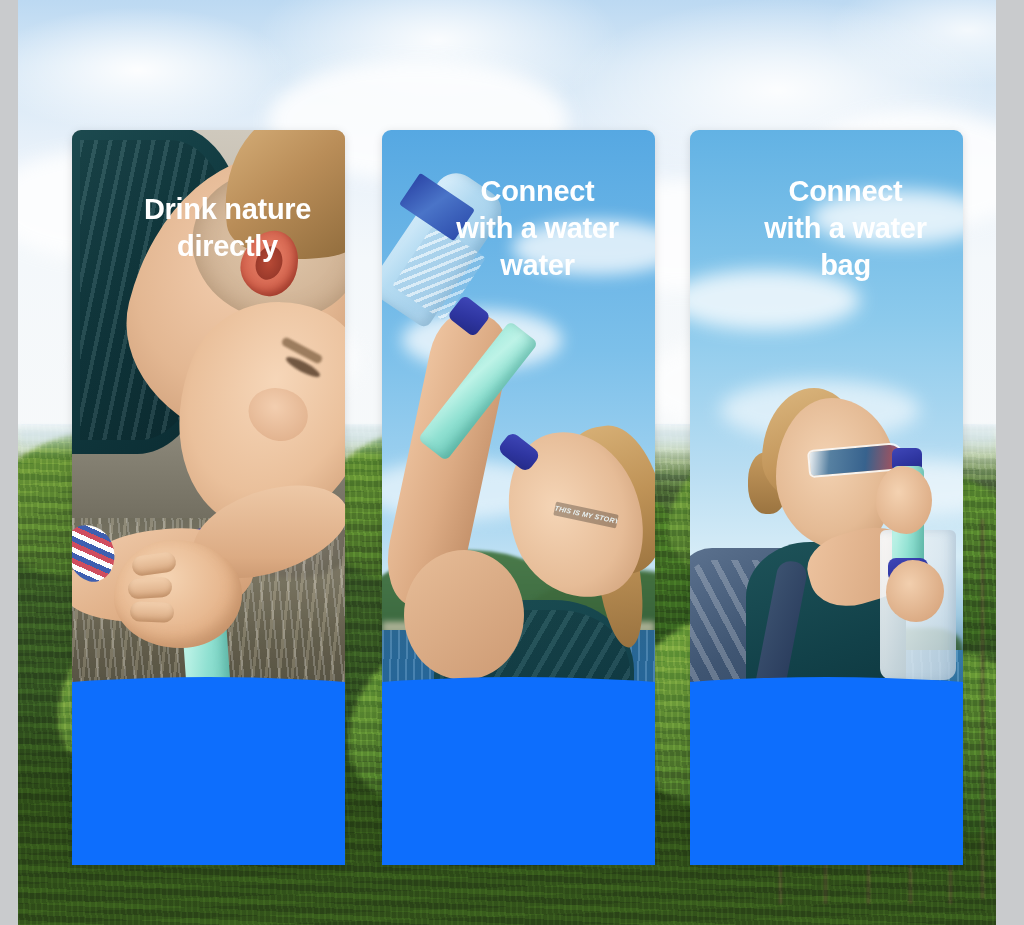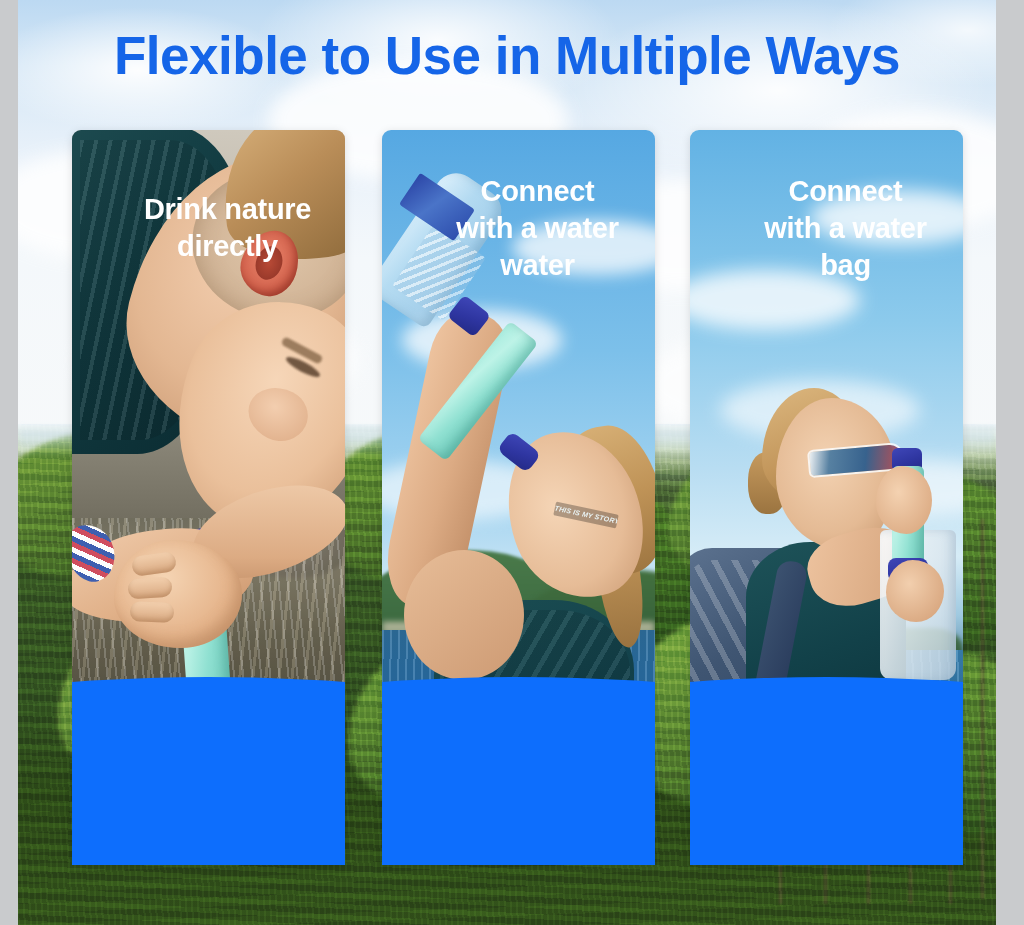--- a/index.html
+++ b/index.html
@@ -522,21 +522,20 @@
       <div class="trunk" style="left:805px; top:60px; height:420px;"></div>
       <div class="trunk" style="left:848px; top:90px; height:390px;"></div>
       <div class="trunk" style="left:890px; top:50px; height:430px;"></div>
       <div class="trunk" style="left:930px; top:70px; height:410px;"></div>
       <div class="trunk" style="left:962px; top:95px; height:380px;"></div>
 
       <div class="forest-tex"></div>
     </div>
     <div class="lake-far"></div>
 
-    <div class="title">Flexible to Use in Multiple Ways</div>
 
     <div class="panel p1">
       <div class="photo">
         <div class="p1-bg"></div>
         <div class="p1-stream"></div>
         <div class="p1-rock"></div>
         <div class="p1-ripple"></div>
         <div class="p1-shirt"></div>
         <div class="p1-shirt-fold"></div>
         <div class="p1-head"></div>

